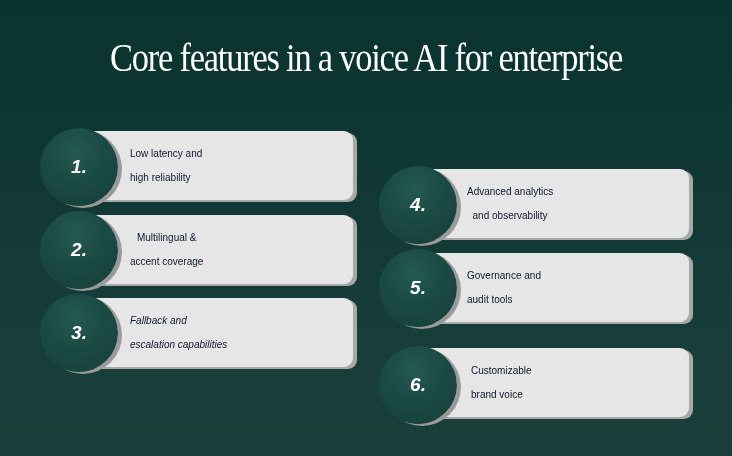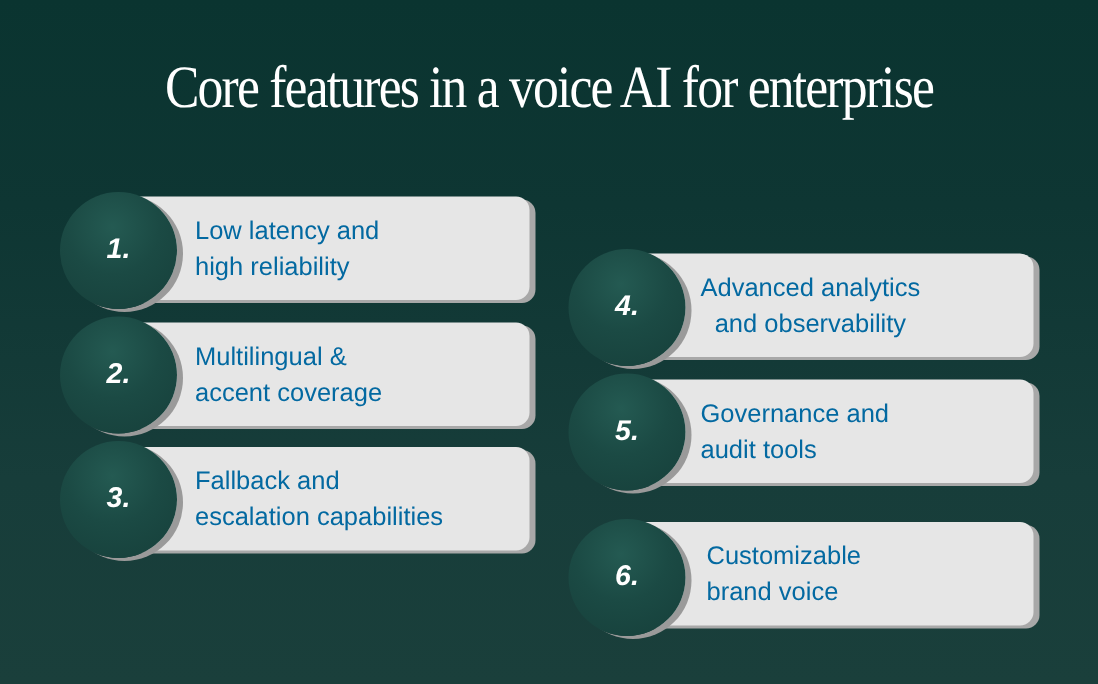--- a/index.html
+++ b/index.html
@@ -27,23 +27,23 @@
       top: 0; right: 0;
       height: 69px;
       background: #e6e6e6;
       border-radius: 9px;
       box-shadow: 4px 2px 0 #a8a8a8;
     }
     .card-text {
       position: absolute;
       top: 50%;
       transform: translateY(-50%);
-      font-size: 17px;
+      font-size: 10px;
       line-height: 24px;
-      color: #0369a1;
+      color: #0f172a;
       font-weight: 500;
       white-space: pre-line;
     }
     .badge {
       position: absolute;
       width: 78px; height: 78px;
       border-radius: 50%;
       background: radial-gradient(circle at 45% 30%, #245a52 0%, #1b4a44 45%, #163f3a 100%);
       box-shadow: 4px 2px 0 #9a9a9a;
       display: flex; align-items: center; justify-content: center;
@@ -65,31 +65,31 @@
     <div class="card-text" style="left:50px;">Low latency and
 high reliability</div>
   </div>
   <div class="badge" style="left:0; top:-3px;">
     <span class="badge-num">1.</span>
   </div>
 </div>
 
 <div class="item" style="left:40px; top:215px; width:313px;">
   <div class="card" style="left:40px;">
-    <div class="card-text" style="left:50px;">Multilingual &amp;
+    <div class="card-text" style="left:50px;text-align:center;">Multilingual &amp;
 accent coverage</div>
   </div>
   <div class="badge" style="left:0; top:-4px;">
     <span class="badge-num">2.</span>
   </div>
 </div>
 
 <div class="item" style="left:40px; top:298px; width:313px;">
   <div class="card" style="left:40px;">
-    <div class="card-text" style="left:50px;">Fallback and
+    <div class="card-text" style="left:50px;font-style:italic;">Fallback and
 escalation capabilities</div>
   </div>
   <div class="badge" style="left:0; top:-4px;">
     <span class="badge-num">3.</span>
   </div>
 </div>
 
 <div class="item" style="left:379px; top:169px; width:310px;text-align:center;">
   <div class="card" style="left:40px;">
     <div class="card-text" style="left:48px;">Advanced analytics

